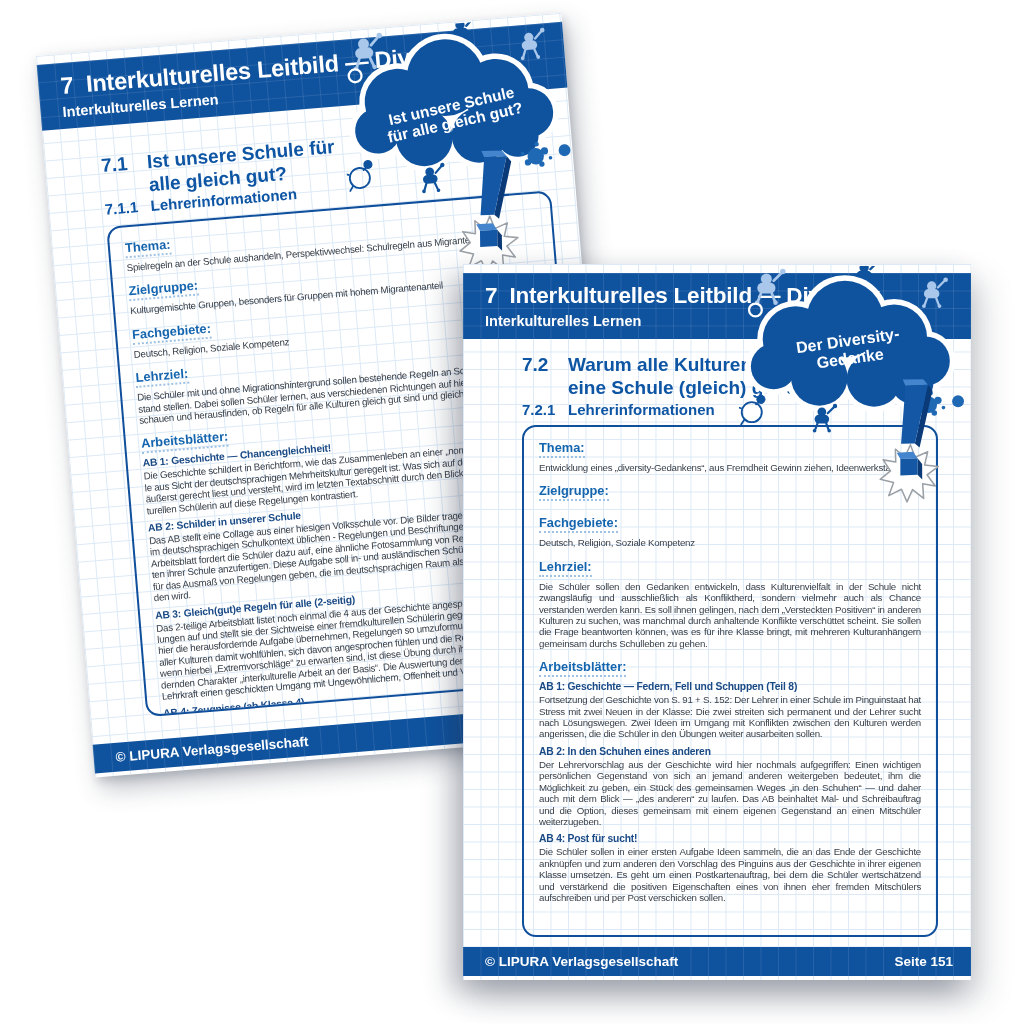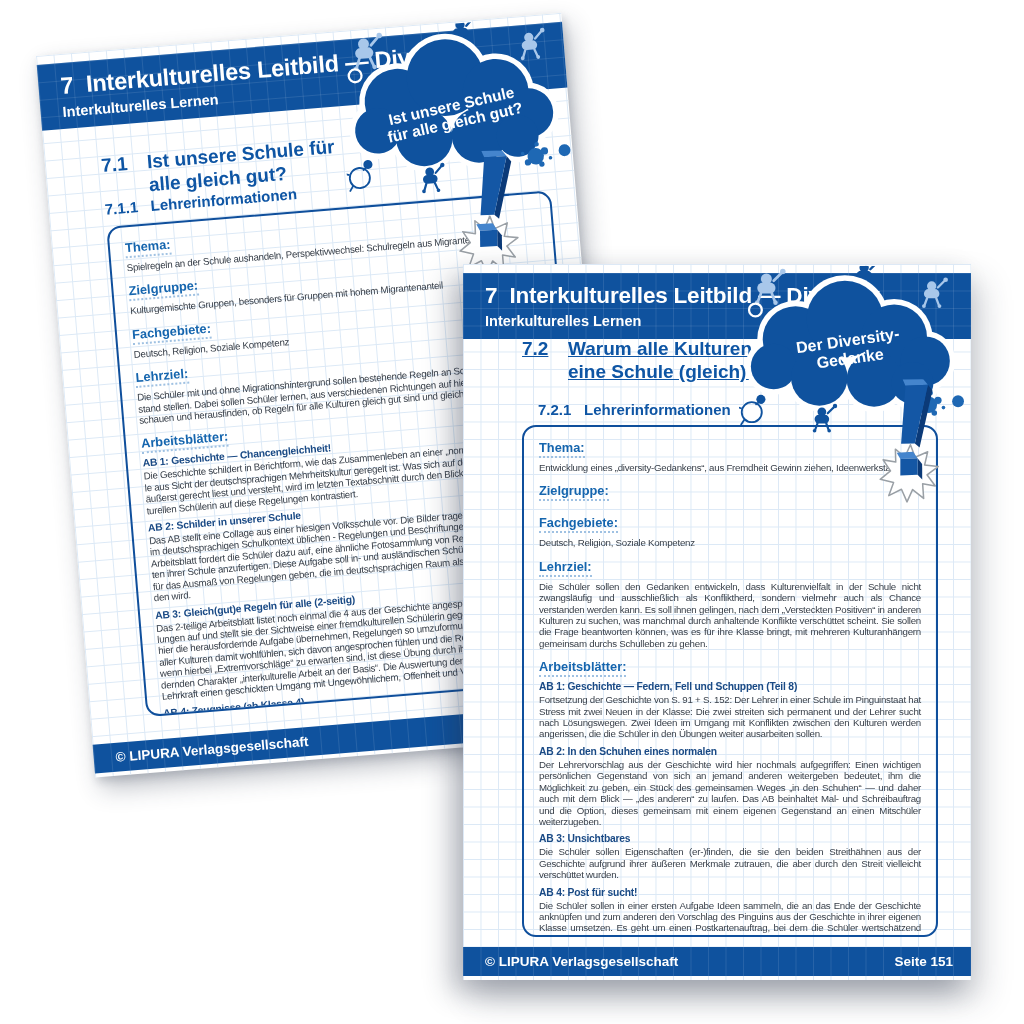--- a/index.html
+++ b/index.html
@@ -51,22 +51,22 @@
   .page-left .excl{left:391px;top:130px;transform:rotate(10deg);}
   .page-right .excl{left:399px;top:114px;transform:rotate(6deg);}
 
   .sec{position:absolute;display:flex;color:#0e55a4;font-weight:bold;z-index:3;}
   .sec .num{flex:none;width:46px;}
   .sec .txt{white-space:pre;}
   .sec1{font-size:19px;line-height:1.2;}
   .sec2{font-size:15px;}
   .page-left .sec1{left:56px;top:104px;}
   .page-left .sec2{left:56px;top:150px;}
-  .page-right .sec1{left:59px;top:74px;text-decoration:underline;}
-  .page-right .sec2{left:59px;top:137px;margin-left:16px;}
+  .page-right .sec1{left:59px;top:90px;}
+  .page-right .sec2{left:59px;top:137px;}
 
   .box{
     position:absolute;border:2.5px solid #0f4f9c;border-radius:14px;
     padding:11px 15px 9px 15px;box-sizing:border-box;z-index:3;background:transparent;
   }
   .page-left .box{left:56px;top:176px;width:446px;height:492px;overflow:hidden;}
   .page-right .box{left:59px;top:161px;width:416px;height:512px;overflow:hidden;}
 
   .sect{margin-bottom:8px;}
   .label{
@@ -331,28 +331,24 @@
       <div class="sect">
         <span class="label">Arbeitsblätter:</span>
         <div>
 
             <div class="ab">
               <div class="ab-title">AB 1: Geschichte — Federn, Fell und Schuppen (Teil 8)</div>
               <div class="body">Fortsetzung der Geschichte von S. 91 + S. 152: Der Lehrer in einer Schule im Pinguinstaat hat Stress mit zwei Neuen in der Klasse: Die zwei streiten sich permanent und der Lehrer sucht nach Lösungswegen. Zwei Ideen im Umgang mit Konflikten zwischen den Kulturen werden angerissen, die die Schüler in den Übungen weiter ausarbeiten sollen.</div>
             </div>
 
             <div class="ab">
-              <div class="ab-title">AB 2: In den Schuhen eines normalen</div>
+              <div class="ab-title">AB 2: In den Schuhen eines anderen</div>
               <div class="body">Der Lehrervorschlag aus der Geschichte wird hier nochmals aufgegriffen: Einen wichtigen persönlichen Gegenstand von sich an jemand anderen weitergeben bedeutet, ihm die Möglichkeit zu geben, ein Stück des gemeinsamen Weges „in den Schuhen“ — und daher auch mit dem Blick — „des anderen“ zu laufen. Das AB beinhaltet Mal- und Schreibauftrag und die Option, dieses gemeinsam mit einem eigenen Gegenstand an einen Mitschüler weiterzugeben.</div>
             </div>
 
-            <div class="ab">
-              <div class="ab-title">AB 3: Unsichtbares</div>
-              <div class="body">Die Schüler sollen Eigenschaften (er-)finden, die sie den beiden Streithähnen aus der Geschichte aufgrund ihrer äußeren Merkmale zutrauen, die aber durch den Streit vielleicht verschüttet wurden.</div>
-            </div>
 
             <div class="ab">
               <div class="ab-title">AB 4: Post für sucht!</div>
               <div class="body">Die Schüler sollen in einer ersten Aufgabe Ideen sammeln, die an das Ende der Geschichte anknüpfen und zum anderen den Vorschlag des Pinguins aus der Geschichte in ihrer eigenen Klasse umsetzen. Es geht um einen Postkartenauftrag, bei dem die Schüler wertschätzend und verstärkend die positiven Eigenschaften eines von ihnen eher fremden Mitschülers aufschreiben und per Post verschicken sollen.</div>
             </div>
 
           </div>
       </div>
     </div>
 

